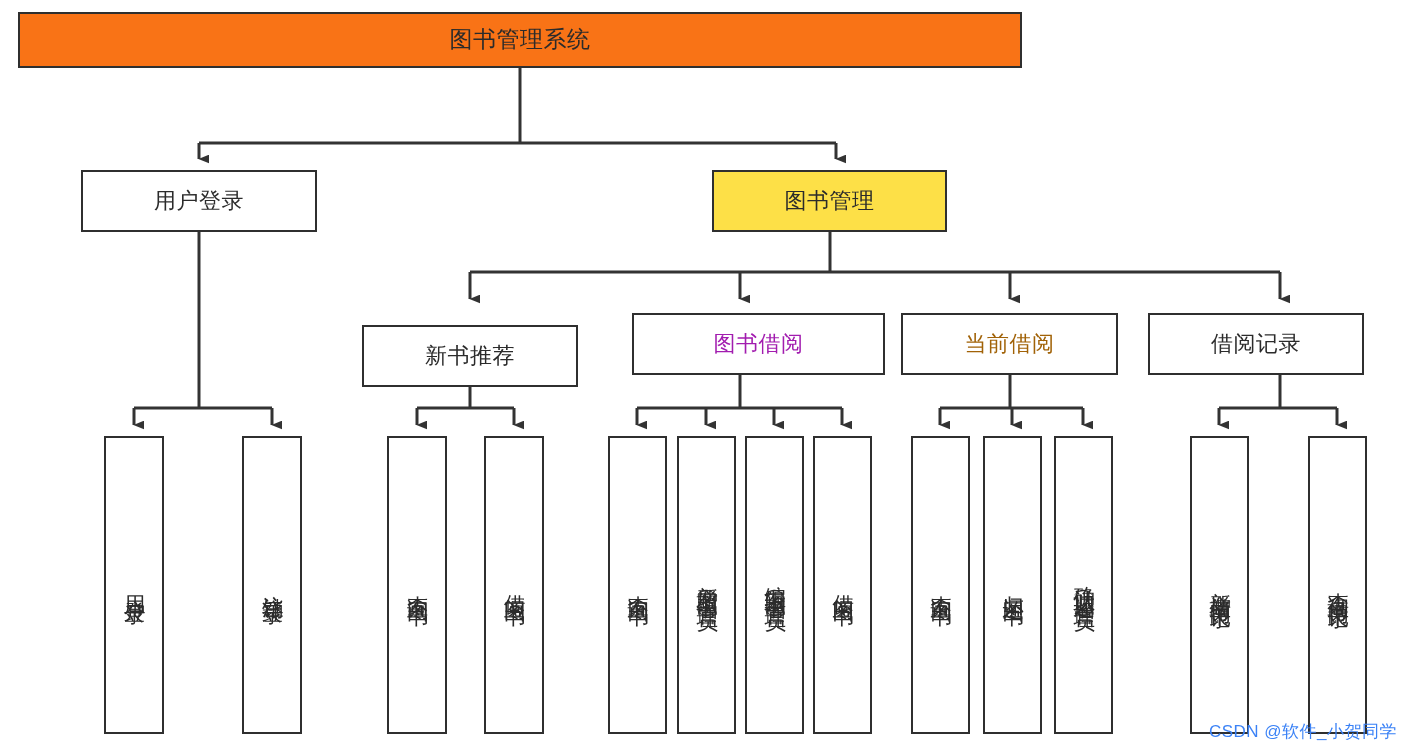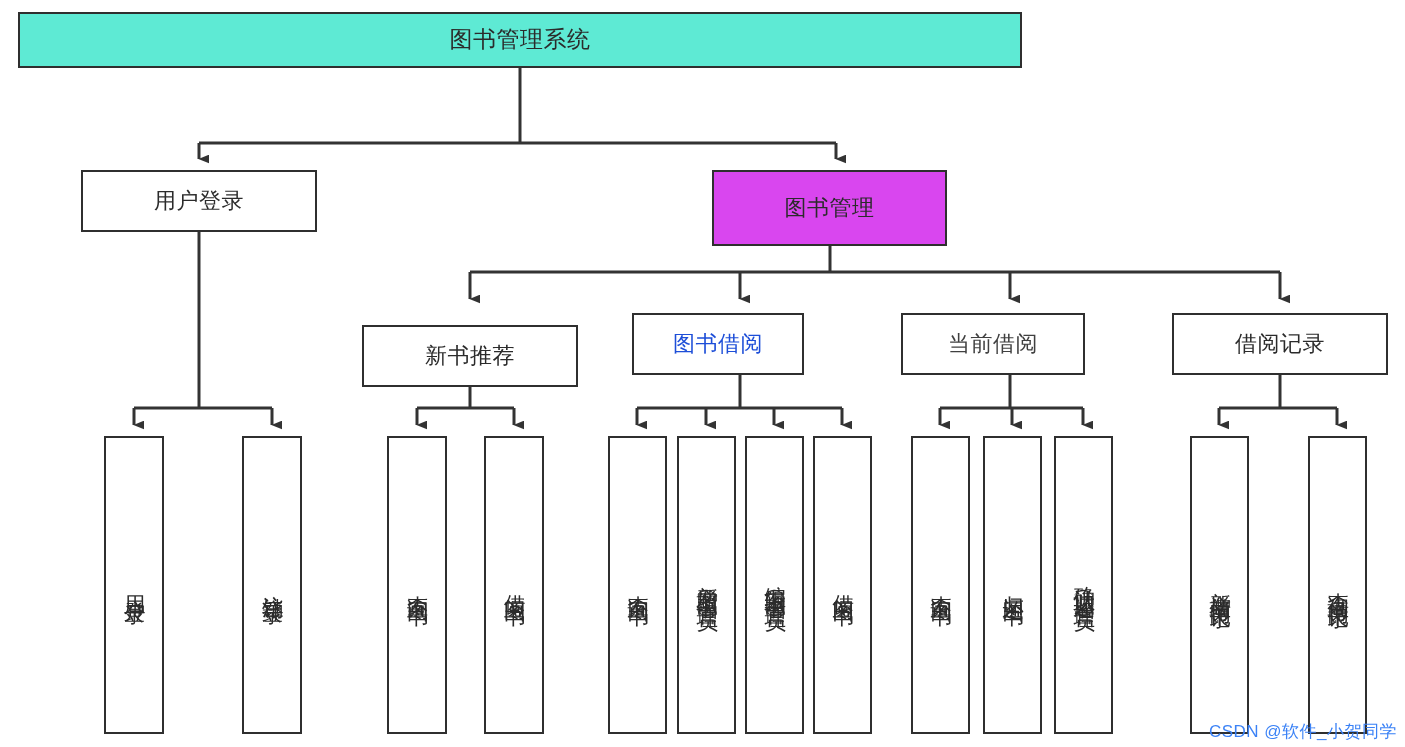--- a/index.html
+++ b/index.html
@@ -118,41 +118,41 @@
       <path d="M1012,408 L1012,425" marker-end="url(#arrow)"></path>
       <path d="M1083,408 L1083,425" marker-end="url(#arrow)"></path>
 
       <path d="M1280,375 L1280,408"></path>
       <path d="M1219,408 L1337,408"></path>
       <path d="M1219,408 L1219,425" marker-end="url(#arrow)"></path>
       <path d="M1337,408 L1337,425" marker-end="url(#arrow)"></path>
     </g>
   </svg>
 
-  <div class="node horiz root" style="left: 18px; top: 12px; width: 1004px; height: 56px; border-color: rgb(47, 47, 47); background: #5eead4; color: rgb(43, 43, 43);">
+  <div class="node horiz root" style="left: 18px; top: 12px; width: 1004px; height: 56px; border-color: rgb(47, 47, 47); background: #f97316; color: rgb(43, 43, 43);">
     <span class="lbl">图书管理系统</span>
   </div>
 
   <div class="node horiz" style="left: 81px; top: 170px; width: 236px; height: 62px; border-color: rgb(47, 47, 47); background: rgb(255, 255, 255); color: rgb(43, 43, 43);">
     <span class="lbl">用户登录</span>
   </div>
-  <div class="node horiz" style="left: 712px; top: 170px; width: 235px; height: 76px; border-color: rgb(47, 47, 47); background: #d946ef; color: rgb(43, 43, 43);">
+  <div class="node horiz" style="left: 712px; top: 170px; width: 235px; height: 62px; border-color: rgb(47, 47, 47); background: #fde047; color: rgb(43, 43, 43);">
     <span class="lbl">图书管理</span>
   </div>
 
   <div class="node horiz" style="left: 362px; top: 313px; width: 216px; height: 62px; border-color: rgb(47, 47, 47); background: rgb(255, 255, 255); color: rgb(43, 43, 43); margin-top: 12px;">
     <span class="lbl">新书推荐</span>
   </div>
-  <div class="node horiz" style="left: 632px; top: 313px; width: 172px; height: 62px; border-color: rgb(47, 47, 47); background: rgb(255, 255, 255); color: #1d4ed8;">
+  <div class="node horiz" style="left: 632px; top: 313px; width: 253px; height: 62px; border-color: rgb(47, 47, 47); background: rgb(255, 255, 255); color: #a21caf;">
     <span class="lbl">图书借阅</span>
   </div>
-  <div class="node horiz" style="left: 901px; top: 313px; width: 184px; height: 62px; border-color: rgb(47, 47, 47); background: rgb(255, 255, 255); color: #404040;">
+  <div class="node horiz" style="left: 901px; top: 313px; width: 217px; height: 62px; border-color: rgb(47, 47, 47); background: rgb(255, 255, 255); color: #a16207;">
     <span class="lbl">当前借阅</span>
   </div>
-  <div class="node horiz" style="left: 1172px; top: 313px; width: 216px; height: 62px; border-color: rgb(47, 47, 47); background: rgb(255, 255, 255); color: rgb(43, 43, 43);">
+  <div class="node horiz" style="left: 1148px; top: 313px; width: 216px; height: 62px; border-color: rgb(47, 47, 47); background: rgb(255, 255, 255); color: rgb(43, 43, 43);">
     <span class="lbl">借阅记录</span>
   </div>
 
   <div class="node vert" style="left: 104px; top: 436px; width: 60px; height: 298px; border-color: rgb(47, 47, 47); background: rgb(255, 255, 255); color: rgb(43, 43, 43);">
     <span class="lbl">用户登录</span>
   </div>
   <div class="node vert" style="left: 242px; top: 436px; width: 60px; height: 298px; border-color: rgb(47, 47, 47); background: rgb(255, 255, 255); color: rgb(43, 43, 43);">
     <span class="lbl">注销登录</span>
   </div>
   <div class="node vert" style="left: 387px; top: 436px; width: 60px; height: 298px; border-color: rgb(47, 47, 47); background: rgb(255, 255, 255); color: rgb(43, 43, 43);">

